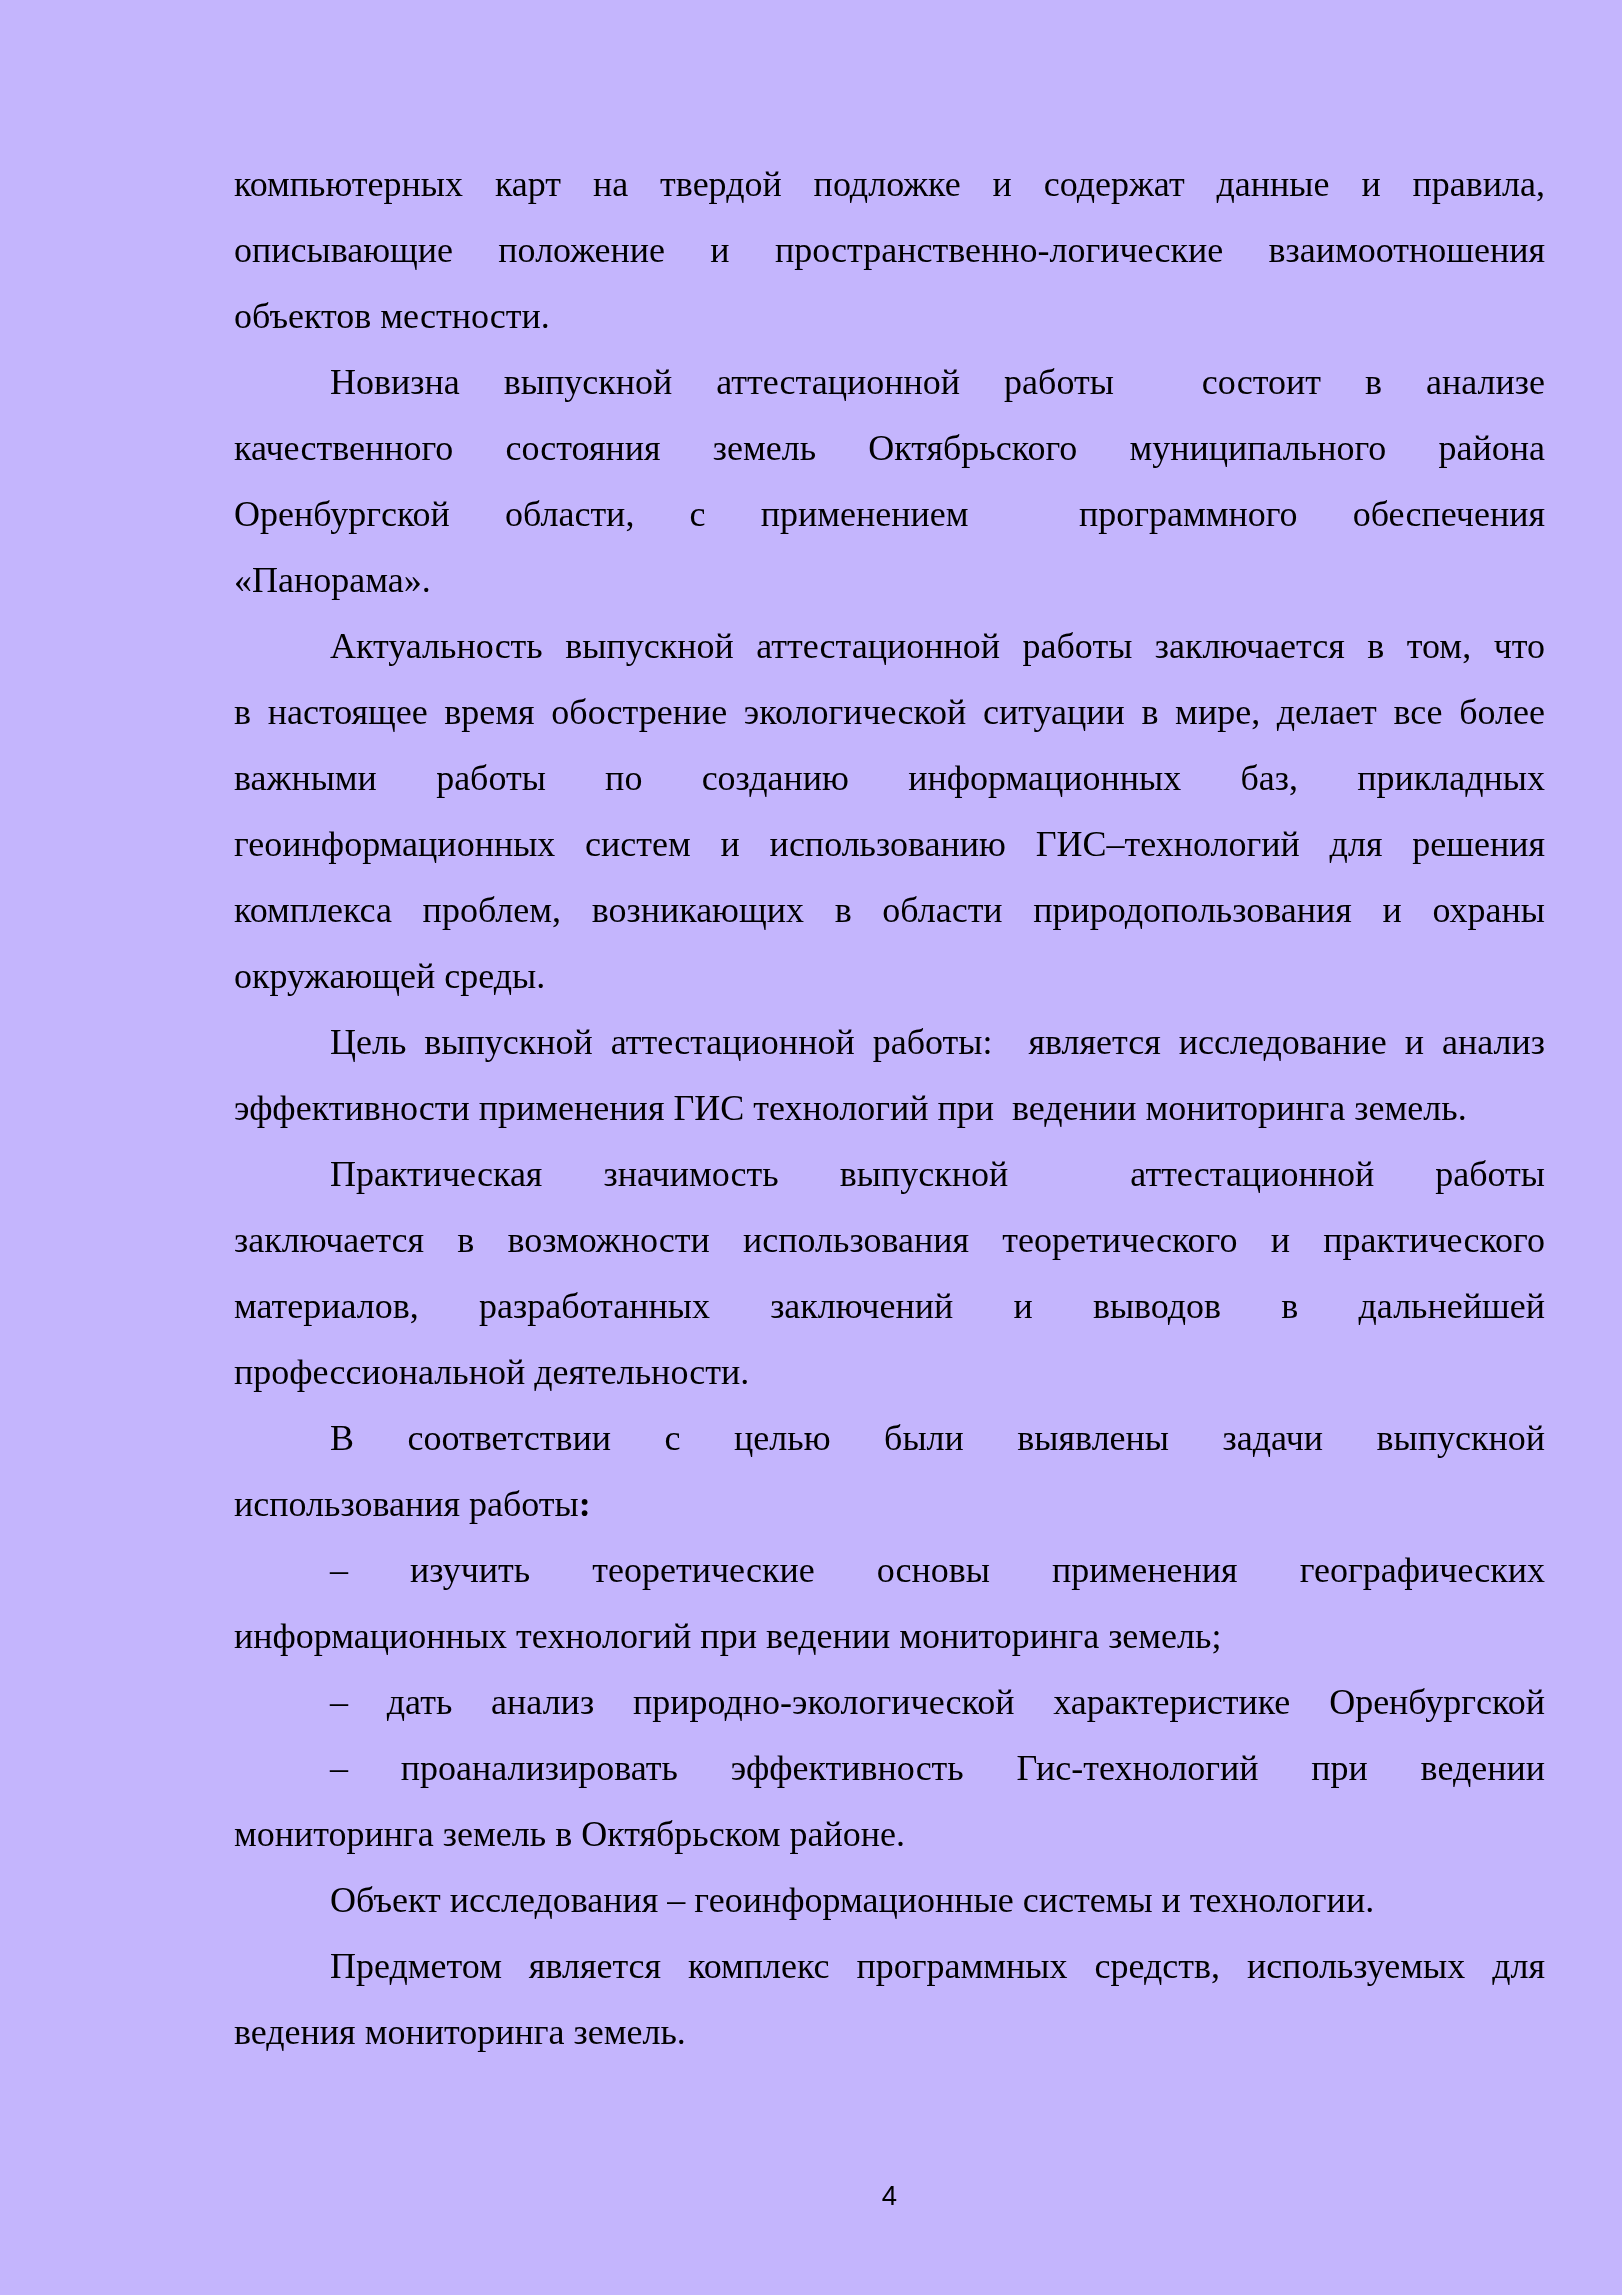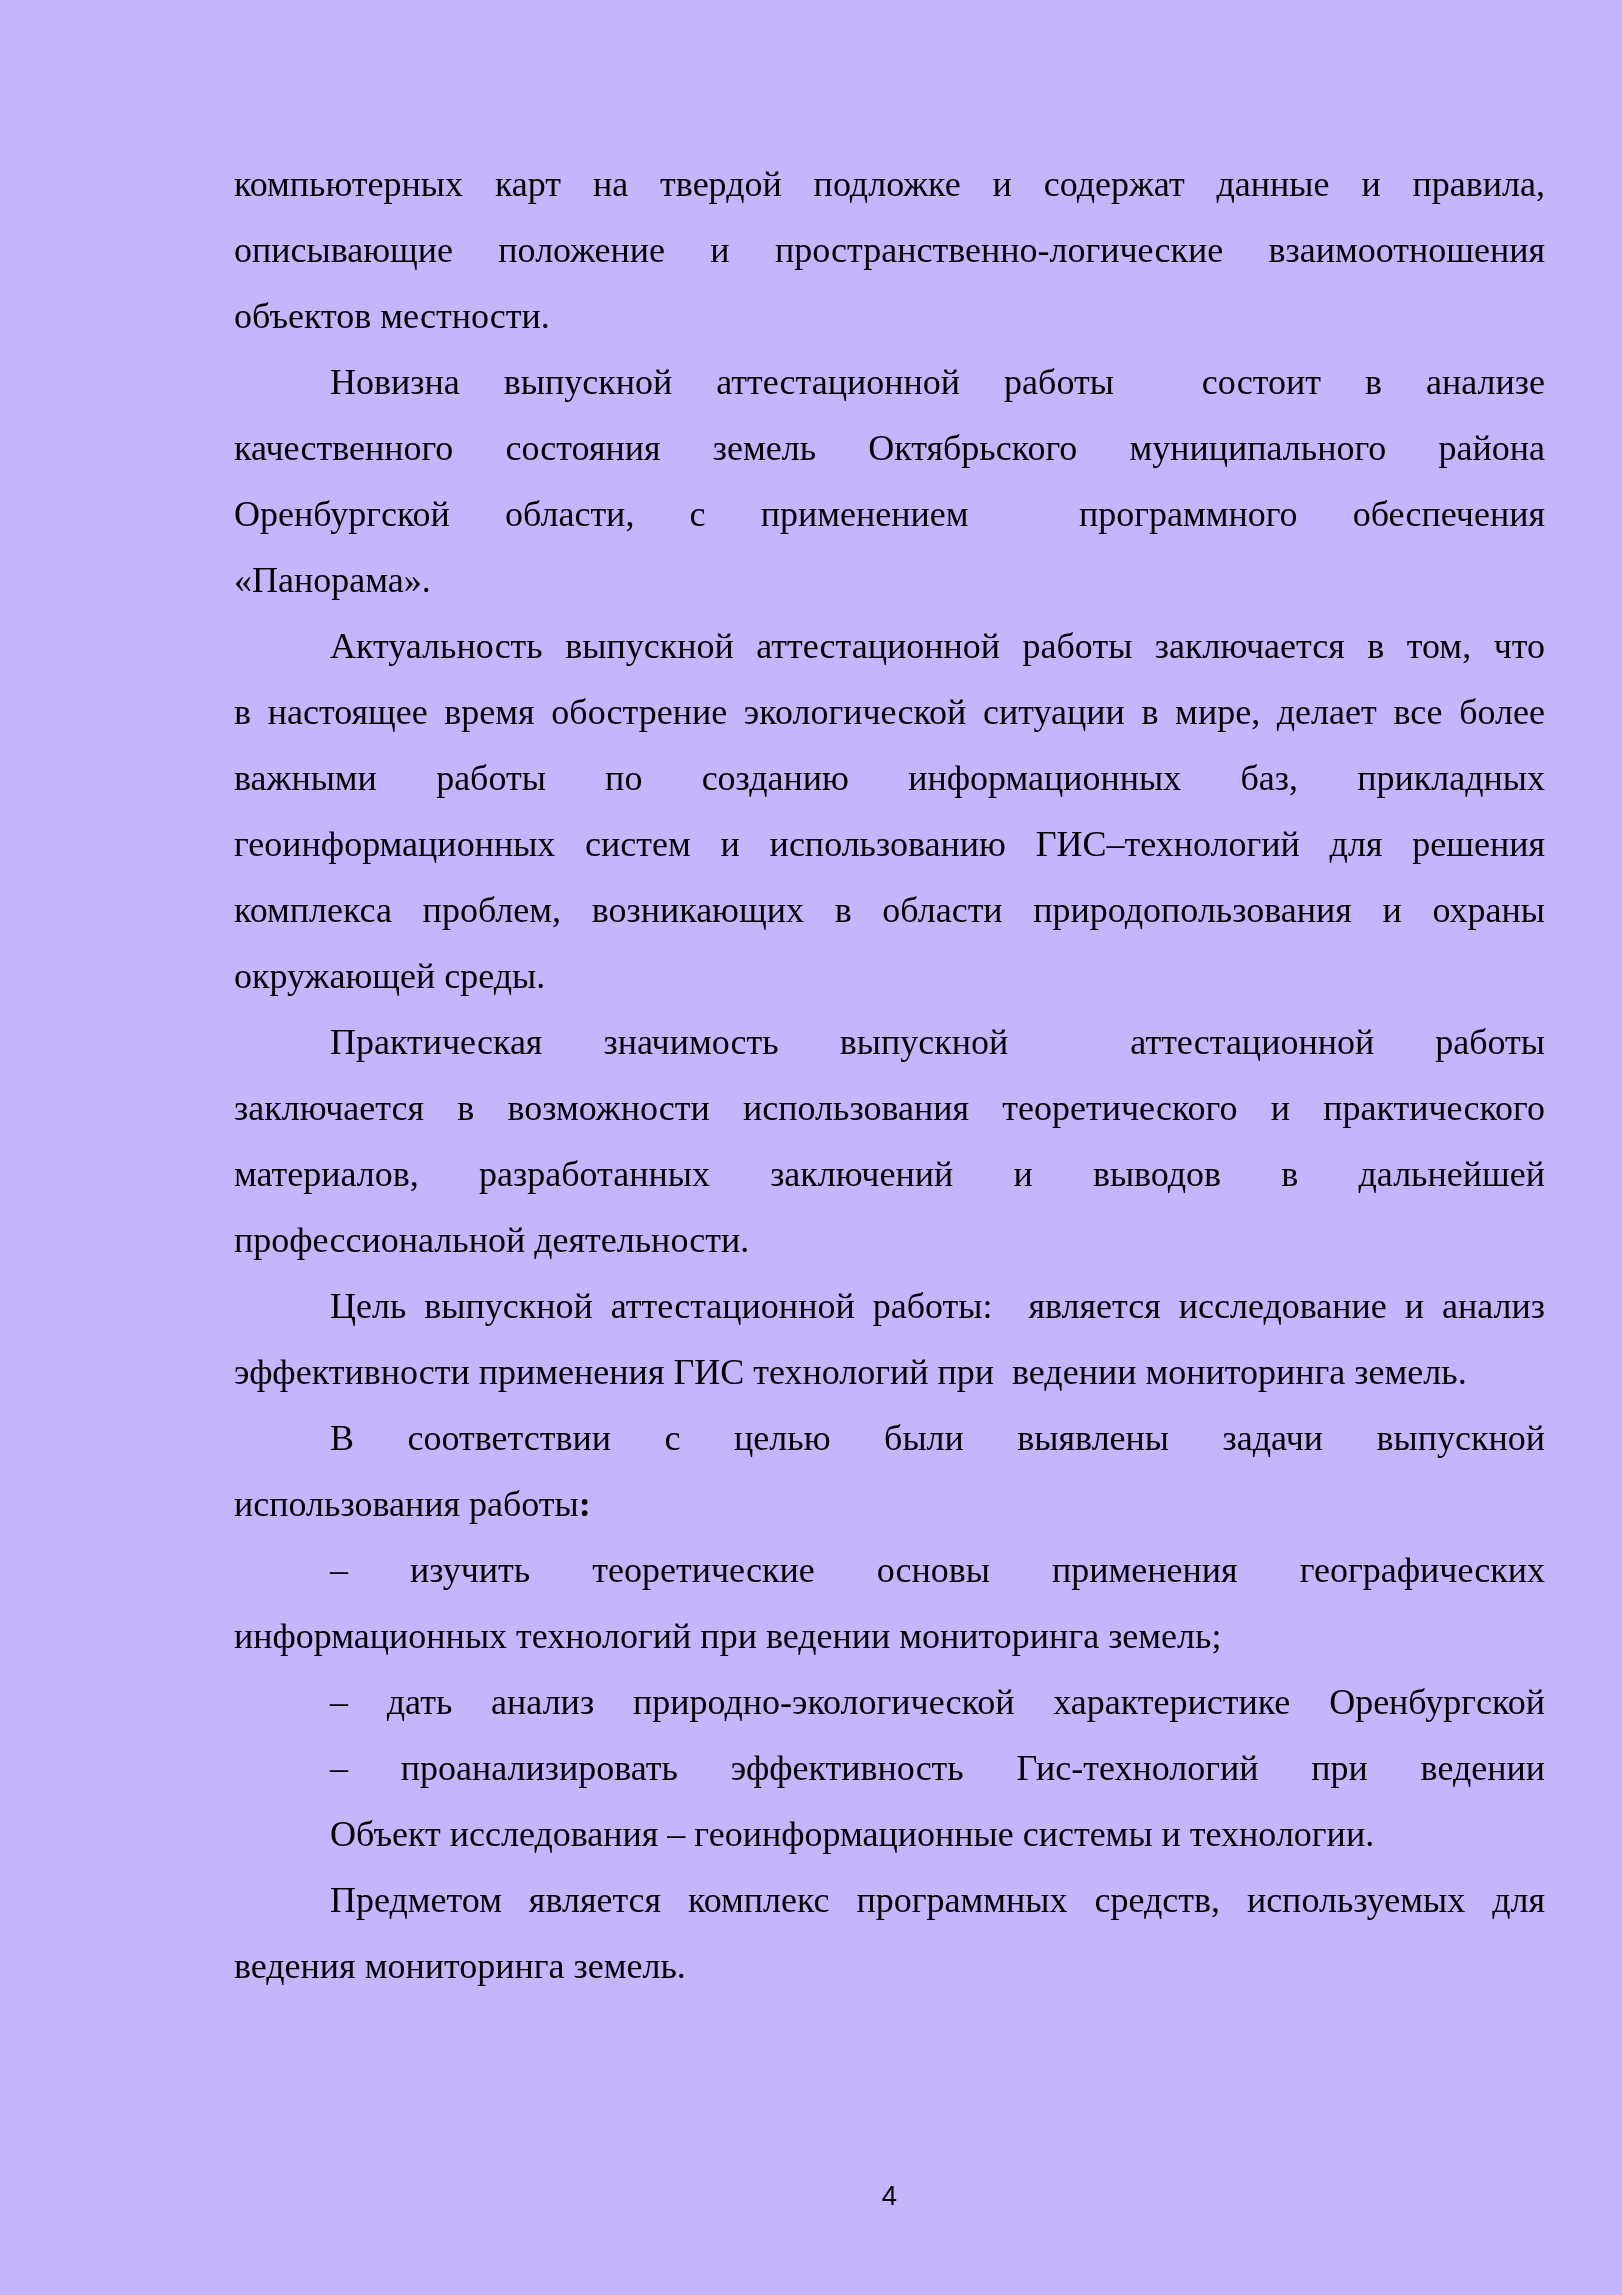--- a/index.html
+++ b/index.html
@@ -68,42 +68,43 @@
       </div>
       <div class="para">
         <div class="line justify indent">Актуальность выпускной аттестационной работы заключается в том, что</div>
         <div class="line justify">в настоящее время обострение экологической ситуации в мире, делает все более</div>
         <div class="line justify">важными работы по созданию&nbsp;информационных баз, прикладных</div>
         <div class="line justify">геоинформационных систем и использованию ГИС–технологий для решения</div>
         <div class="line justify">комплекса проблем, возникающих в области природопользования и охраны</div>
         <div class="line">окружающей среды.</div>
       </div>
       <div class="para">
+        <div class="line justify indent">Цель выпускной аттестационной работы:&nbsp; является исследование и анализ</div>
+        <div class="line">эффективности применения ГИС технологий при&nbsp; ведении мониторинга земель.</div>
+      </div>
+      <div class="para">
         <div class="line justify indent">Практическая значимость выпускной&nbsp; аттестационной работы</div>
         <div class="line justify">заключается в возможности использования теоретического и практического</div>
         <div class="line justify">материалов, разработанных заключений и выводов в дальнейшей</div>
         <div class="line">профессиональной деятельности.</div>
-      </div>
-      <div class="para">
-        <div class="line justify indent">Цель выпускной аттестационной работы:&nbsp; является исследование и анализ</div>
-        <div class="line">эффективности применения ГИС технологий при&nbsp; ведении мониторинга земель.</div>
       </div>
       <div class="para">
         <div class="line justify indent">В соответствии с целью были выявлены задачи выпускной</div>
         <div class="line"><span class="">использования работы</span><span class="bold">:</span></div>
       </div>
       <div class="para">
         <div class="line justify indent">– изучить теоретические основы применения географических</div>
         <div class="line">информационных технологий при ведении мониторинга земель;</div>
       </div>
       <div class="para">
         <div class="line justify indent">– дать анализ природно-экологической характеристике Оренбургской</div>
       </div>
       <div class="para">
         <div class="line justify indent">– проанализировать эффективность Гис-технологий при ведении</div>
+        <div class="line">мониторинга земель в Октябрьском районе.</div>
       </div>
       <div class="para">
         <div class="line indent">Объект исследования – геоинформационные системы и технологии.</div>
       </div>
       <div class="para">
         <div class="line justify indent">Предметом является комплекс программных средств, используемых для</div>
         <div class="line">ведения мониторинга земель.</div>
       </div>
     </div>
   <div class="page-number">4</div>

